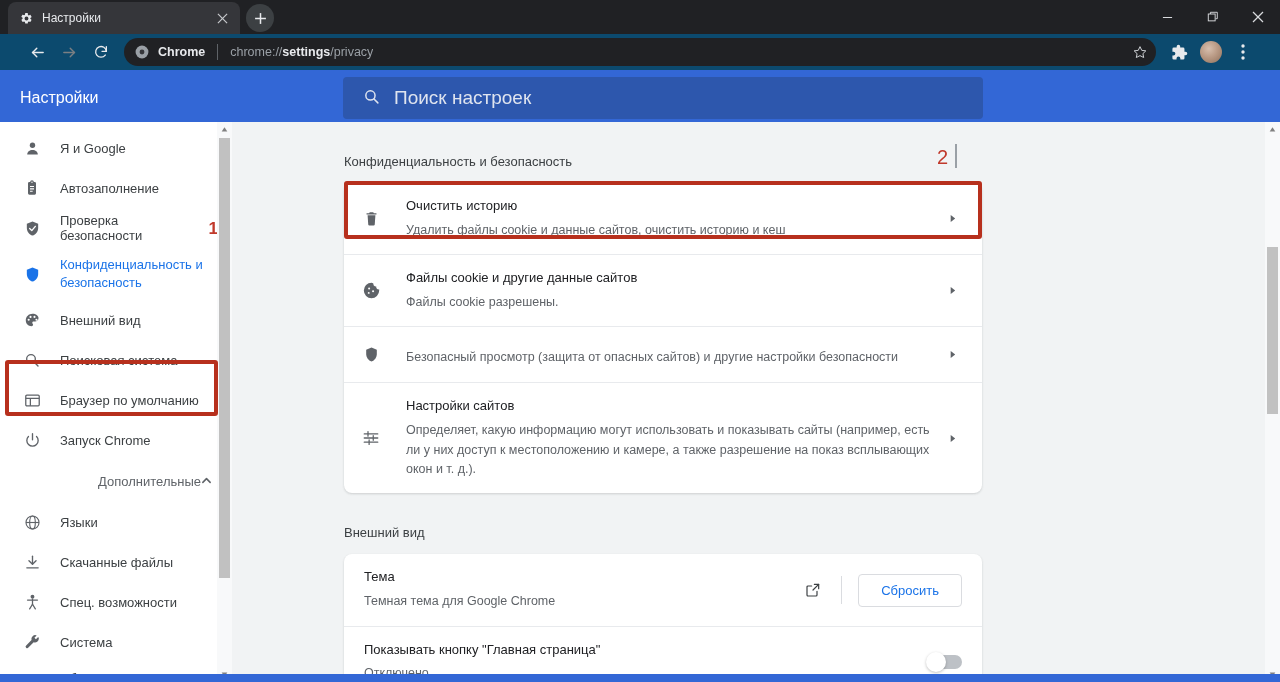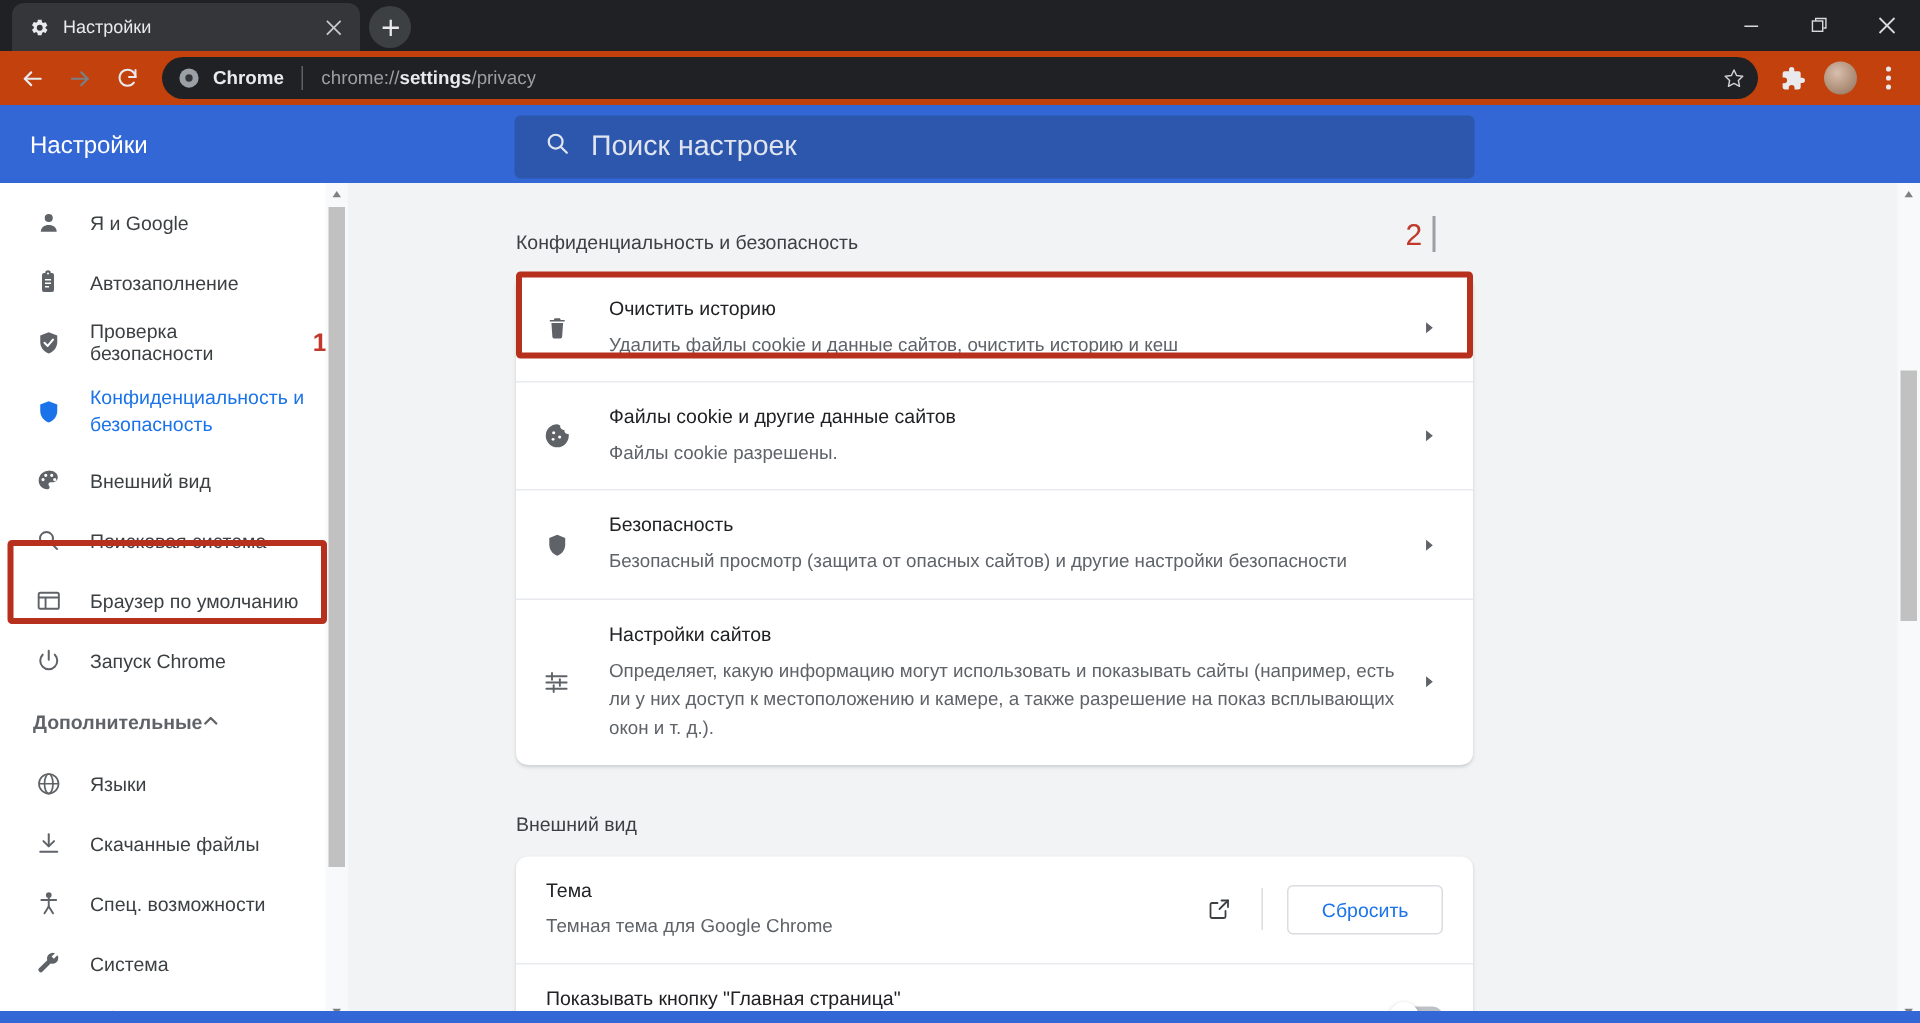--- a/index.html
+++ b/index.html
@@ -41,23 +41,23 @@
   .wincontrols {
     position: absolute; right: 0; top: 0; height: 34px;
     display: flex; align-items: center;
   }
   .wc-btn {
     width: 45px; height: 34px; display:flex; align-items:center; justify-content:center;
   }
 
   
   .toolbar {
-    height: 36px; background: #c2410c;
+    height: 36px; background: #0c4a6e;
     display: flex; align-items: center; gap: 2px;
-    padding: 0 6px;
+    padding: 0 22px;
   }
   .tb-icon {
     width: 30px; height: 30px; border-radius: 50%;
     display: flex; align-items: center; justify-content: center; flex:none;
   }
   .omnibox {
     flex: 1; height: 28px; margin: 0 6px;
     background: #202124; border-radius: 14px;
     display: flex; align-items: center;
     padding: 0 10px; gap: 8px;
@@ -124,22 +124,21 @@
 
   .nav-marker {
     color: #c0392b; font-size: 17px; font-weight: 600;
     margin-left: 2px; line-height: 1;
   }
 
   .nav-group-head {
     height: 42px; display: flex; align-items: center;
     padding-left: 22px; padding-right: 20px;
     color: #5f6368; font-size: 13px;
-    justify-content: flex-start;
-    font-weight: bold;
+    justify-content: flex-end;
   }
 
   .sidebar-scrollbar {
     position: absolute; right: 0; top: 0; bottom: 0; width: 15px;
     background: #f8f9fa;
   }
   .sb-arrow {
     position:absolute; left:0; width:15px; height:15px;
     display:flex;align-items:center;justify-content:center;
   }
@@ -561,21 +560,20 @@
             </span>
           </div>
 
           <div class="row">
             <span class="row-ico">
               <svg width="17" height="17" viewBox="0 0 24 24" fill="#5f6368">
                 <path d="M12 2L4.5 5.2v6.1c0 4.8 3.2 9.3 7.5 10.5 4.3-1.2 7.5-5.7 7.5-10.5V5.2z"></path>
               </svg>
             </span>
             <span class="row-text">
-              <span class="row-title" style="display:block">Безопасность</span>
               <span class="row-sub" style="display:block">Безопасный просмотр (защита от опасных сайтов) и другие настройки безопасности</span>
             </span>
             <span class="row-arrow">
               <svg width="9" height="9" viewBox="0 0 10 10" fill="#5f6368">
                   <polygon points="3,1 8,5 3,9"></polygon>
                 </svg>
             </span>
           </div>
 
           <div class="row" style="align-items:center;">

